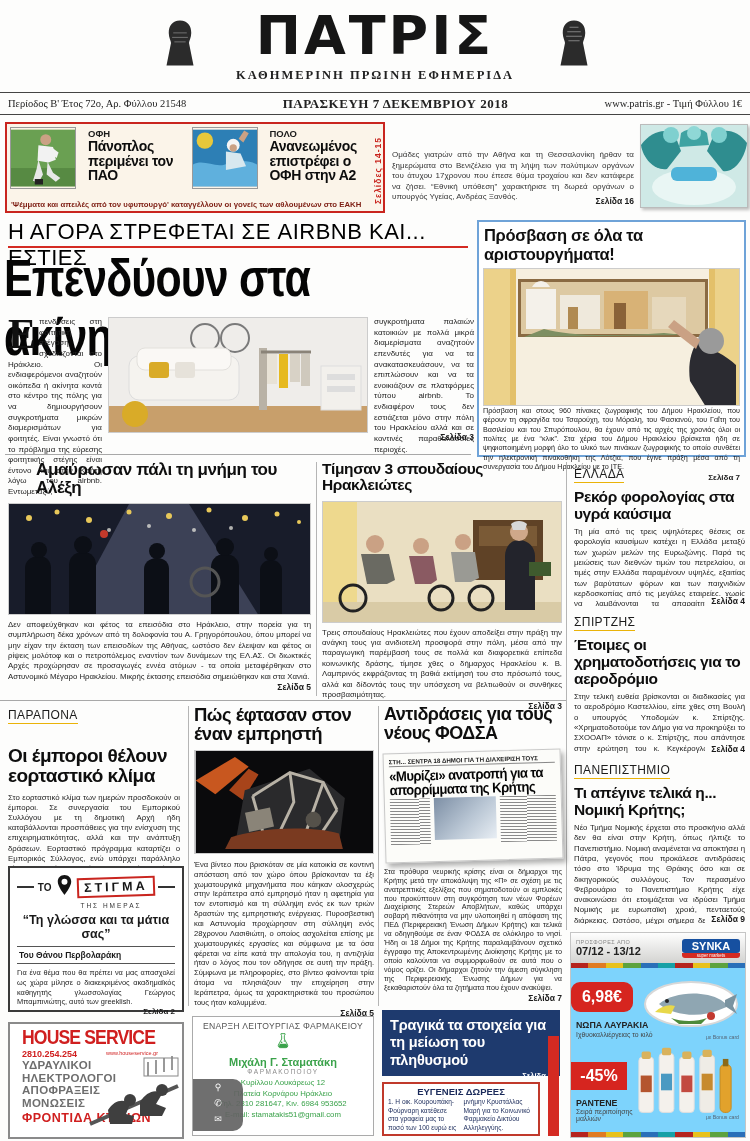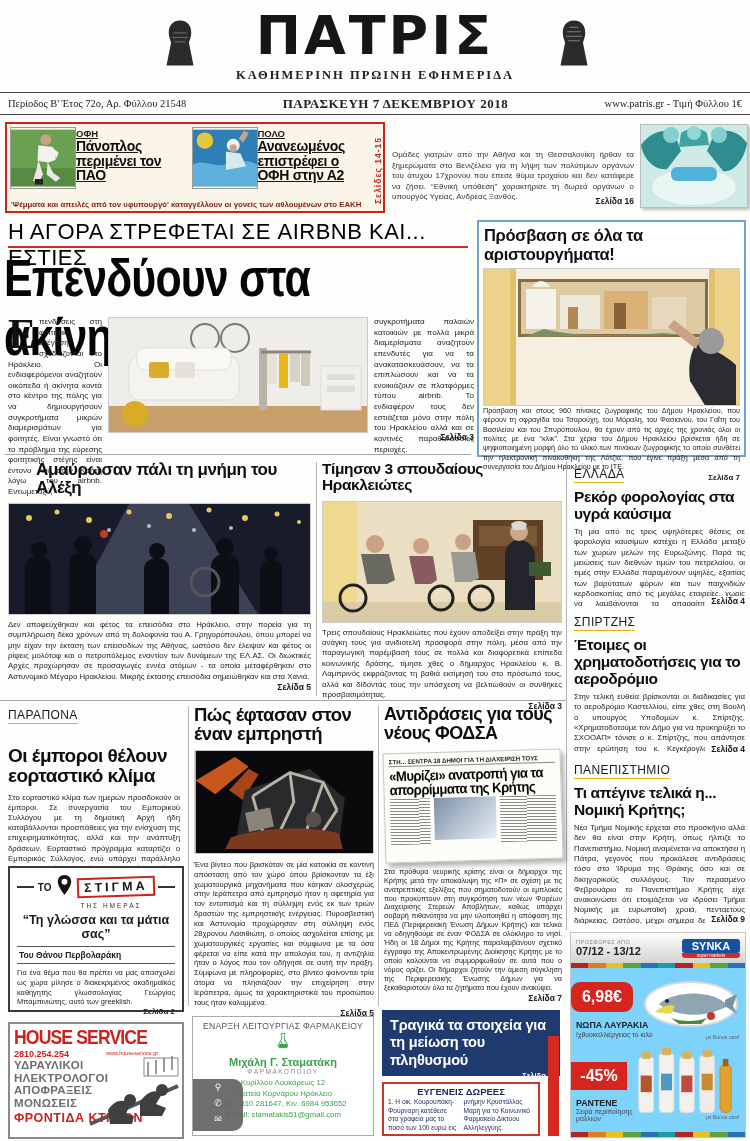--- a/index.html
+++ b/index.html
@@ -12,21 +12,21 @@
               letter-spacing:3px;color:#161616;}
   .mast-sub{font-family:"Liberation Serif",serif;font-weight:bold;font-size:12.5px;letter-spacing:2px;color:#222;margin-top:2px;}
   .portrait{position:absolute;top:18px;width:36px;height:50px;}
   .infobar{position:absolute;left:0;top:92px;width:750px;height:23px;border-top:1px solid #444;border-bottom:1px solid #444;
            display:flex;align-items:center;justify-content:space-between;padding:0 8px;box-sizing:border-box;
            font-family:"Liberation Serif",serif;font-size:10.5px;color:#222;}
   .infobar .date{font-weight:bold;font-size:13px;letter-spacing:.5px;}
   
   .sports{position:absolute;left:5px;top:122px;width:380px;height:91px;border:2px solid #c9251f;background:#fbf4e9;box-sizing:border-box;}
   .sp-row{display:flex;gap:4px;padding:3px 14px 0 3px;}
-  .sp-item{display:flex;gap:0;width:50%;text-decoration:underline;}
+  .sp-item{display:flex;gap:12px;width:50%;}
   .sp-img{width:64px;height:60px;border:1px solid #999;flex:none;overflow:hidden;}
   .sp-kicker{font-size:9.5px;font-weight:bold;margin-top:1px;}
   .sp-title{font-size:14px;font-weight:800;line-height:1.04;letter-spacing:-.3px;color:#0d0d0d;}
   .sp-bottom{position:absolute;left:4px;bottom:2px;width:362px;font-size:7.8px;font-weight:bold;color:#7d1d12;white-space:nowrap;overflow:hidden;}
   .sp-pages{position:absolute;right:0px;top:4px;height:76px;writing-mode:vertical-rl;transform:rotate(180deg);
             color:#c9251f;font-weight:bold;font-size:8.5px;letter-spacing:1px;}
   
   .organ-title{position:absolute;left:392px;top:118px;font-size:22px;font-weight:400;color:#2b2b2b;letter-spacing:-.3px;}
   .organ-body{position:absolute;left:392px;top:150px;width:242px;font-size:8px;line-height:1.32;text-align:justify;color:#333;}
   .organ-page{position:absolute;left:392px;top:196px;width:242px;text-align:right;font-weight:bold;font-size:8.5px;}
@@ -67,21 +67,21 @@
   .st-head{display:flex;align-items:center;justify-content:center;gap:4px;}
   .st-line{width:18px;height:2px;background:#333;}
   .st-to{font-size:10px;font-weight:bold;}
   .st-stamp{border:2px solid #c9251f;color:#141414;font-weight:900;font-size:12.5px;letter-spacing:3px;padding:1px 5px;transform:rotate(-2deg);}
   .st-sub{text-align:center;font-size:6.5px;letter-spacing:2px;color:#333;margin:2px 0 4px 30px;}
   .st-title{text-align:center;font-size:12.5px;font-weight:bold;margin:3px 0 5px;}
   .st-author{border-top:1px solid #555;border-bottom:1px solid #555;font-size:8.5px;font-weight:bold;padding:3px 2px;margin-bottom:4px;}
   .st-body{font-size:7.4px;line-height:1.32;text-align:justify;color:#222;}
   .st-page{font-weight:bold;font-size:8px;text-align:right;}
   
-  .house{position:absolute;left:8px;top:1022px;width:176px;height:117px;border:2px solid #8a8a8a;box-sizing:border-box;background:#fff;padding:2px 4px;overflow:hidden;}
+  .house{position:absolute;left:8px;top:1022px;width:176px;height:117px;border:2px solid #8a8a8a;box-sizing:border-box;background:#fff;padding:2px 12px;overflow:hidden;}
   .h-title{color:#d01f1f;font-weight:900;font-size:20px;letter-spacing:-1px;transform:scaleX(.88);transform-origin:left;white-space:nowrap;}
   .h-phone{color:#d01f1f;font-weight:bold;font-size:9px;}
   .h-site{color:#d01f1f;font-size:5.5px;position:absolute;left:96px;top:26px;}
   .h-serv{color:#6e6e6e;font-weight:900;font-size:11.5px;line-height:1.1;letter-spacing:.3px;}
   .h-footer{color:#d01f1f;font-weight:900;font-size:12.5px;letter-spacing:.5px;margin-top:1px;}
   .h-ill{position:absolute;right:2px;top:32px;width:92px;height:74px;}
   
   .pharm{position:absolute;left:192px;top:1016px;width:182px;height:120px;border:1px solid #aaa;box-sizing:border-box;background:#fff;text-align:center;padding-top:4px;overflow:hidden;}
   .pa-head{font-size:8.6px;color:#555;letter-spacing:.3px;}
   .pa-name{color:#3aa24a;font-size:11px;font-weight:bold;margin-top:2px;}

